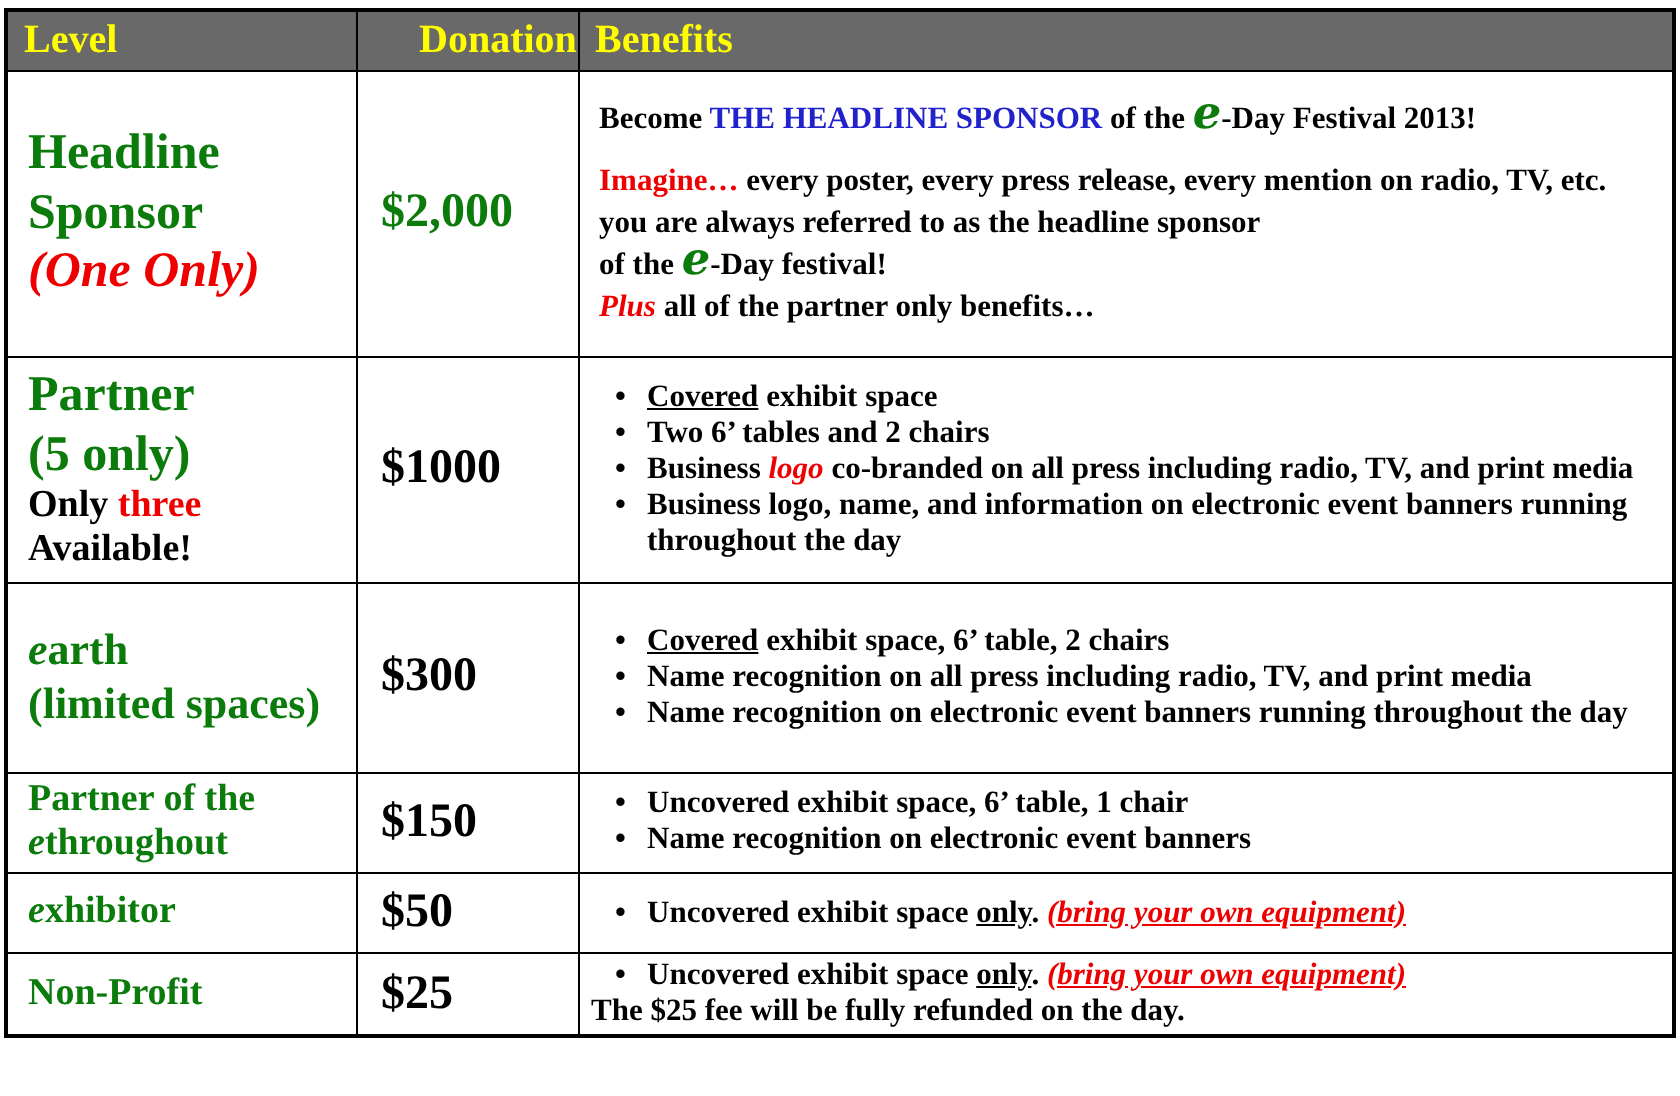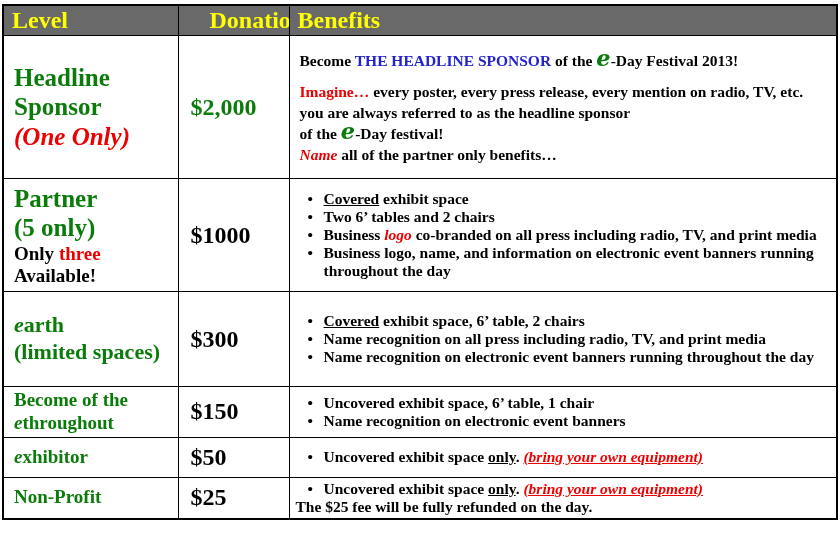--- a/index.html
+++ b/index.html
@@ -9,21 +9,21 @@
   }
   table.sponsor{
     position:absolute;left:2px;top:4px;width:836px;
     border-collapse:collapse;table-layout:fixed;
     border:2px solid #000;
   }
   td,th{border:1px solid #000;vertical-align:middle;overflow:hidden;}
   thead tr{height:30px;}
   thead th{
     background:var(--headerBg);color:var(--headerText);
-    font-size:24px;text-align:left;padding:1px 8px;font-weight:bold;
+    font-size:20px;text-align:left;padding:1px 8px;font-weight:bold;
   }
   th.col-donation{text-align:center;padding-left:31px;}
   
   tbody tr:nth-child(1){height:143px;}
   tbody tr:nth-child(2){height:113px;}
   tbody tr:nth-child(3){height:95px;}
   tbody tr:nth-child(4){height:48px;}
   tbody tr:nth-child(5){height:40px;}
   tbody tr:nth-child(6){height:35px;margin-top:35px;}
   tbody tr:nth-child(7){height:37px;}
@@ -75,21 +75,21 @@
         <tr>
           <td class="level">
             <div class="t-xl green"><span>Headline Sponsor</span></div>
             <div class="t-xl red it"><span>(One Only)</span></div>
           </td>
           <td class="donation green">$2,000</td>
           <td class="benefits">
             <div class="bpara"><span>Become </span><span class="blue">THE HEADLINE SPONSOR</span><span> of the </span><span class="eday">e</span><span>-Day Festival 2013!</span></div>
             <div class="bpara gap"><span class="red">Imagine… </span><span>every poster, every press release, every mention on radio, TV, etc. you are always referred to as the headline sponsor</span></div>
             <div class="bpara"><span>of the </span><span class="eday">e</span><span>-Day festival!</span></div>
-            <div class="bpara"><span class="red it">Name </span><span>all of the partner only benefits…</span></div>
+            <div class="bpara"><span class="red it">Plus </span><span>all of the partner only benefits…</span></div>
           </td>
         </tr>
         <tr>
           <td class="level">
             <div class="t-xl green"><span>Partner</span></div>
             <div class="t-xl green"><span>(5 only)</span></div>
             <div class="t-sm"><span>Only </span><span class="red">three</span><span> Available!</span></div>
           </td>
           <td class="donation">$1000</td>
           <td class="benefits">
@@ -106,21 +106,21 @@
           </td>
           <td class="donation">$300</td>
           <td class="benefits">
             <div class="bullet"><span class="u">Covered</span><span> exhibit space, 6’ table, 2 chairs</span></div>
             <div class="bullet"><span>Name recognition on all press including radio, TV, and print media</span></div>
             <div class="bullet"><span>Name recognition on electronic event banners running throughout the day</span></div>
           </td>
         </tr>
         <tr>
           <td class="level">
-            <div class="t-md green"><span>Become of the </span><span class="it">e</span><span>throughout</span></div>
+            <div class="t-md green"><span>Partner of the </span><span class="it">e</span><span>throughout</span></div>
           </td>
           <td class="donation">$150</td>
           <td class="benefits">
             <div class="bullet"><span>Uncovered exhibit space, 6’ table, 1 chair</span></div>
             <div class="bullet"><span>Name recognition on electronic event banners</span></div>
           </td>
         </tr>
         <tr>
           <td class="level">
             <div class="t-md green"><span class="it">e</span><span>xhibitor</span></div>

